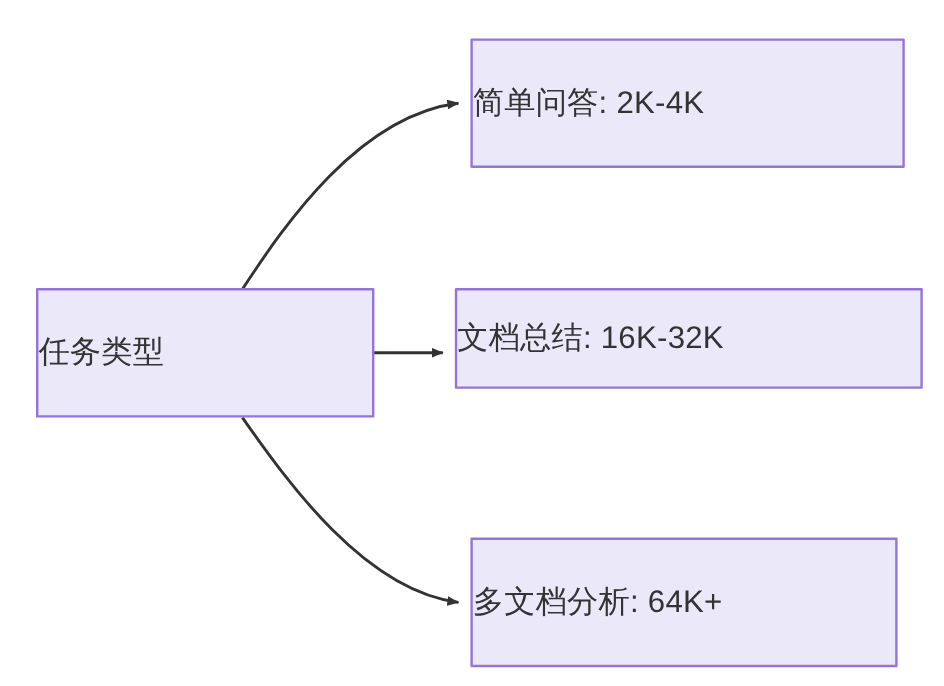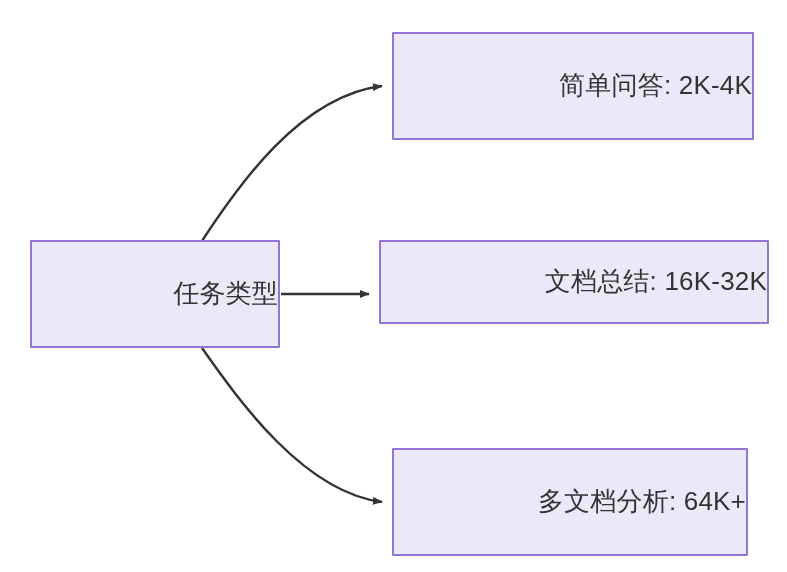--- a/index.html
+++ b/index.html
@@ -26,33 +26,33 @@
     pointer-events: none;
   }
   .node {
     position: absolute;
     box-sizing: border-box;
     background: #ebe8fa;
     border: 2px solid #9574d8;
     border-radius: 1px;
     display: flex;
     align-items: center;
-    justify-content: flex-end;
+    justify-content: flex-start;
     z-index: 2;
   }
   .node-label {
     color: #333333;
     font-size: 26px;
     line-height: 1.2;
     letter-spacing: 0.2px;
     white-space: nowrap;
     text-align: center;
   }
   
-  #node-root      { left: 30px;  top: 240px; width: 250px; height: 108px; }
+  #node-root      { left: 30px;  top: 240px; width: 282px; height: 108px; }
   #node-simple-qa { left: 392px; top: 32px;  width: 362px; height: 108px; }
   #node-doc-sum   { left: 379px; top: 240px; width: 390px; height: 84px; }
   #node-multi-doc { left: 392px; top: 448px; width: 356px; height: 108px; }
 </style>
 </head>
 <body>
 
 <div id="canvas">
 
   <svg id="edges" viewBox="0 0 787 572" width="787" height="572" xmlns="http://www.w3.org/2000/svg">

